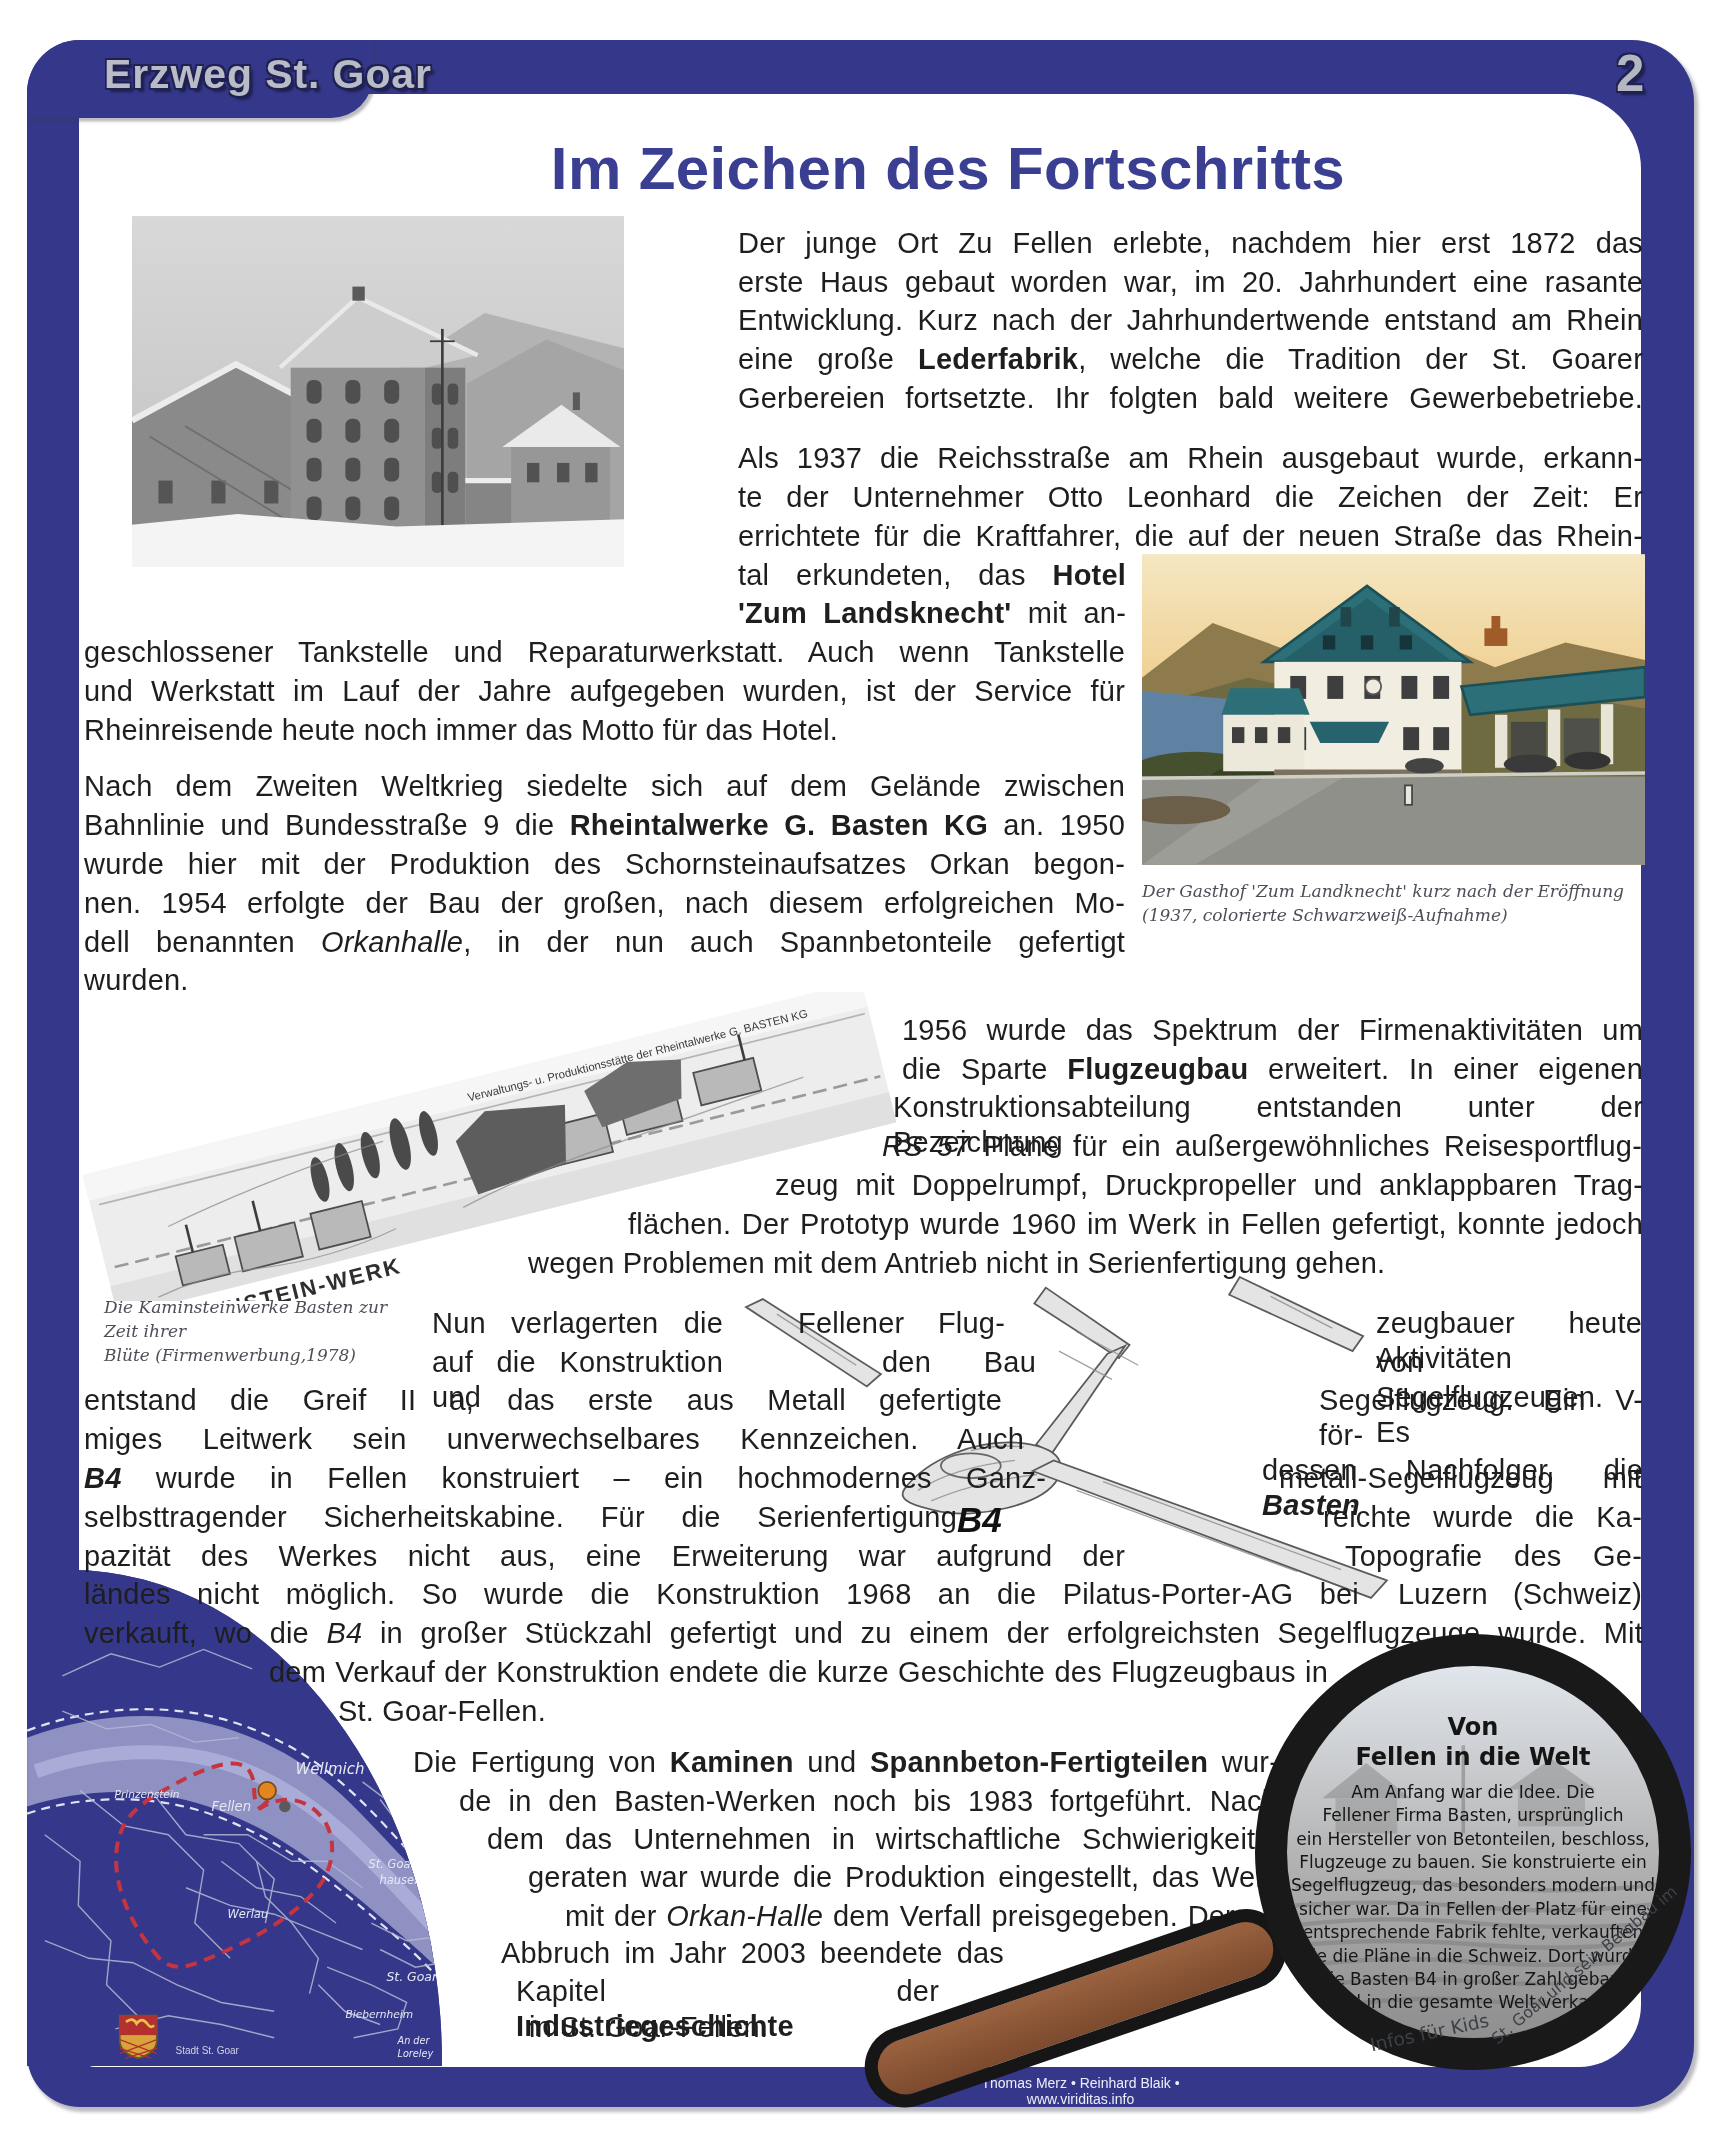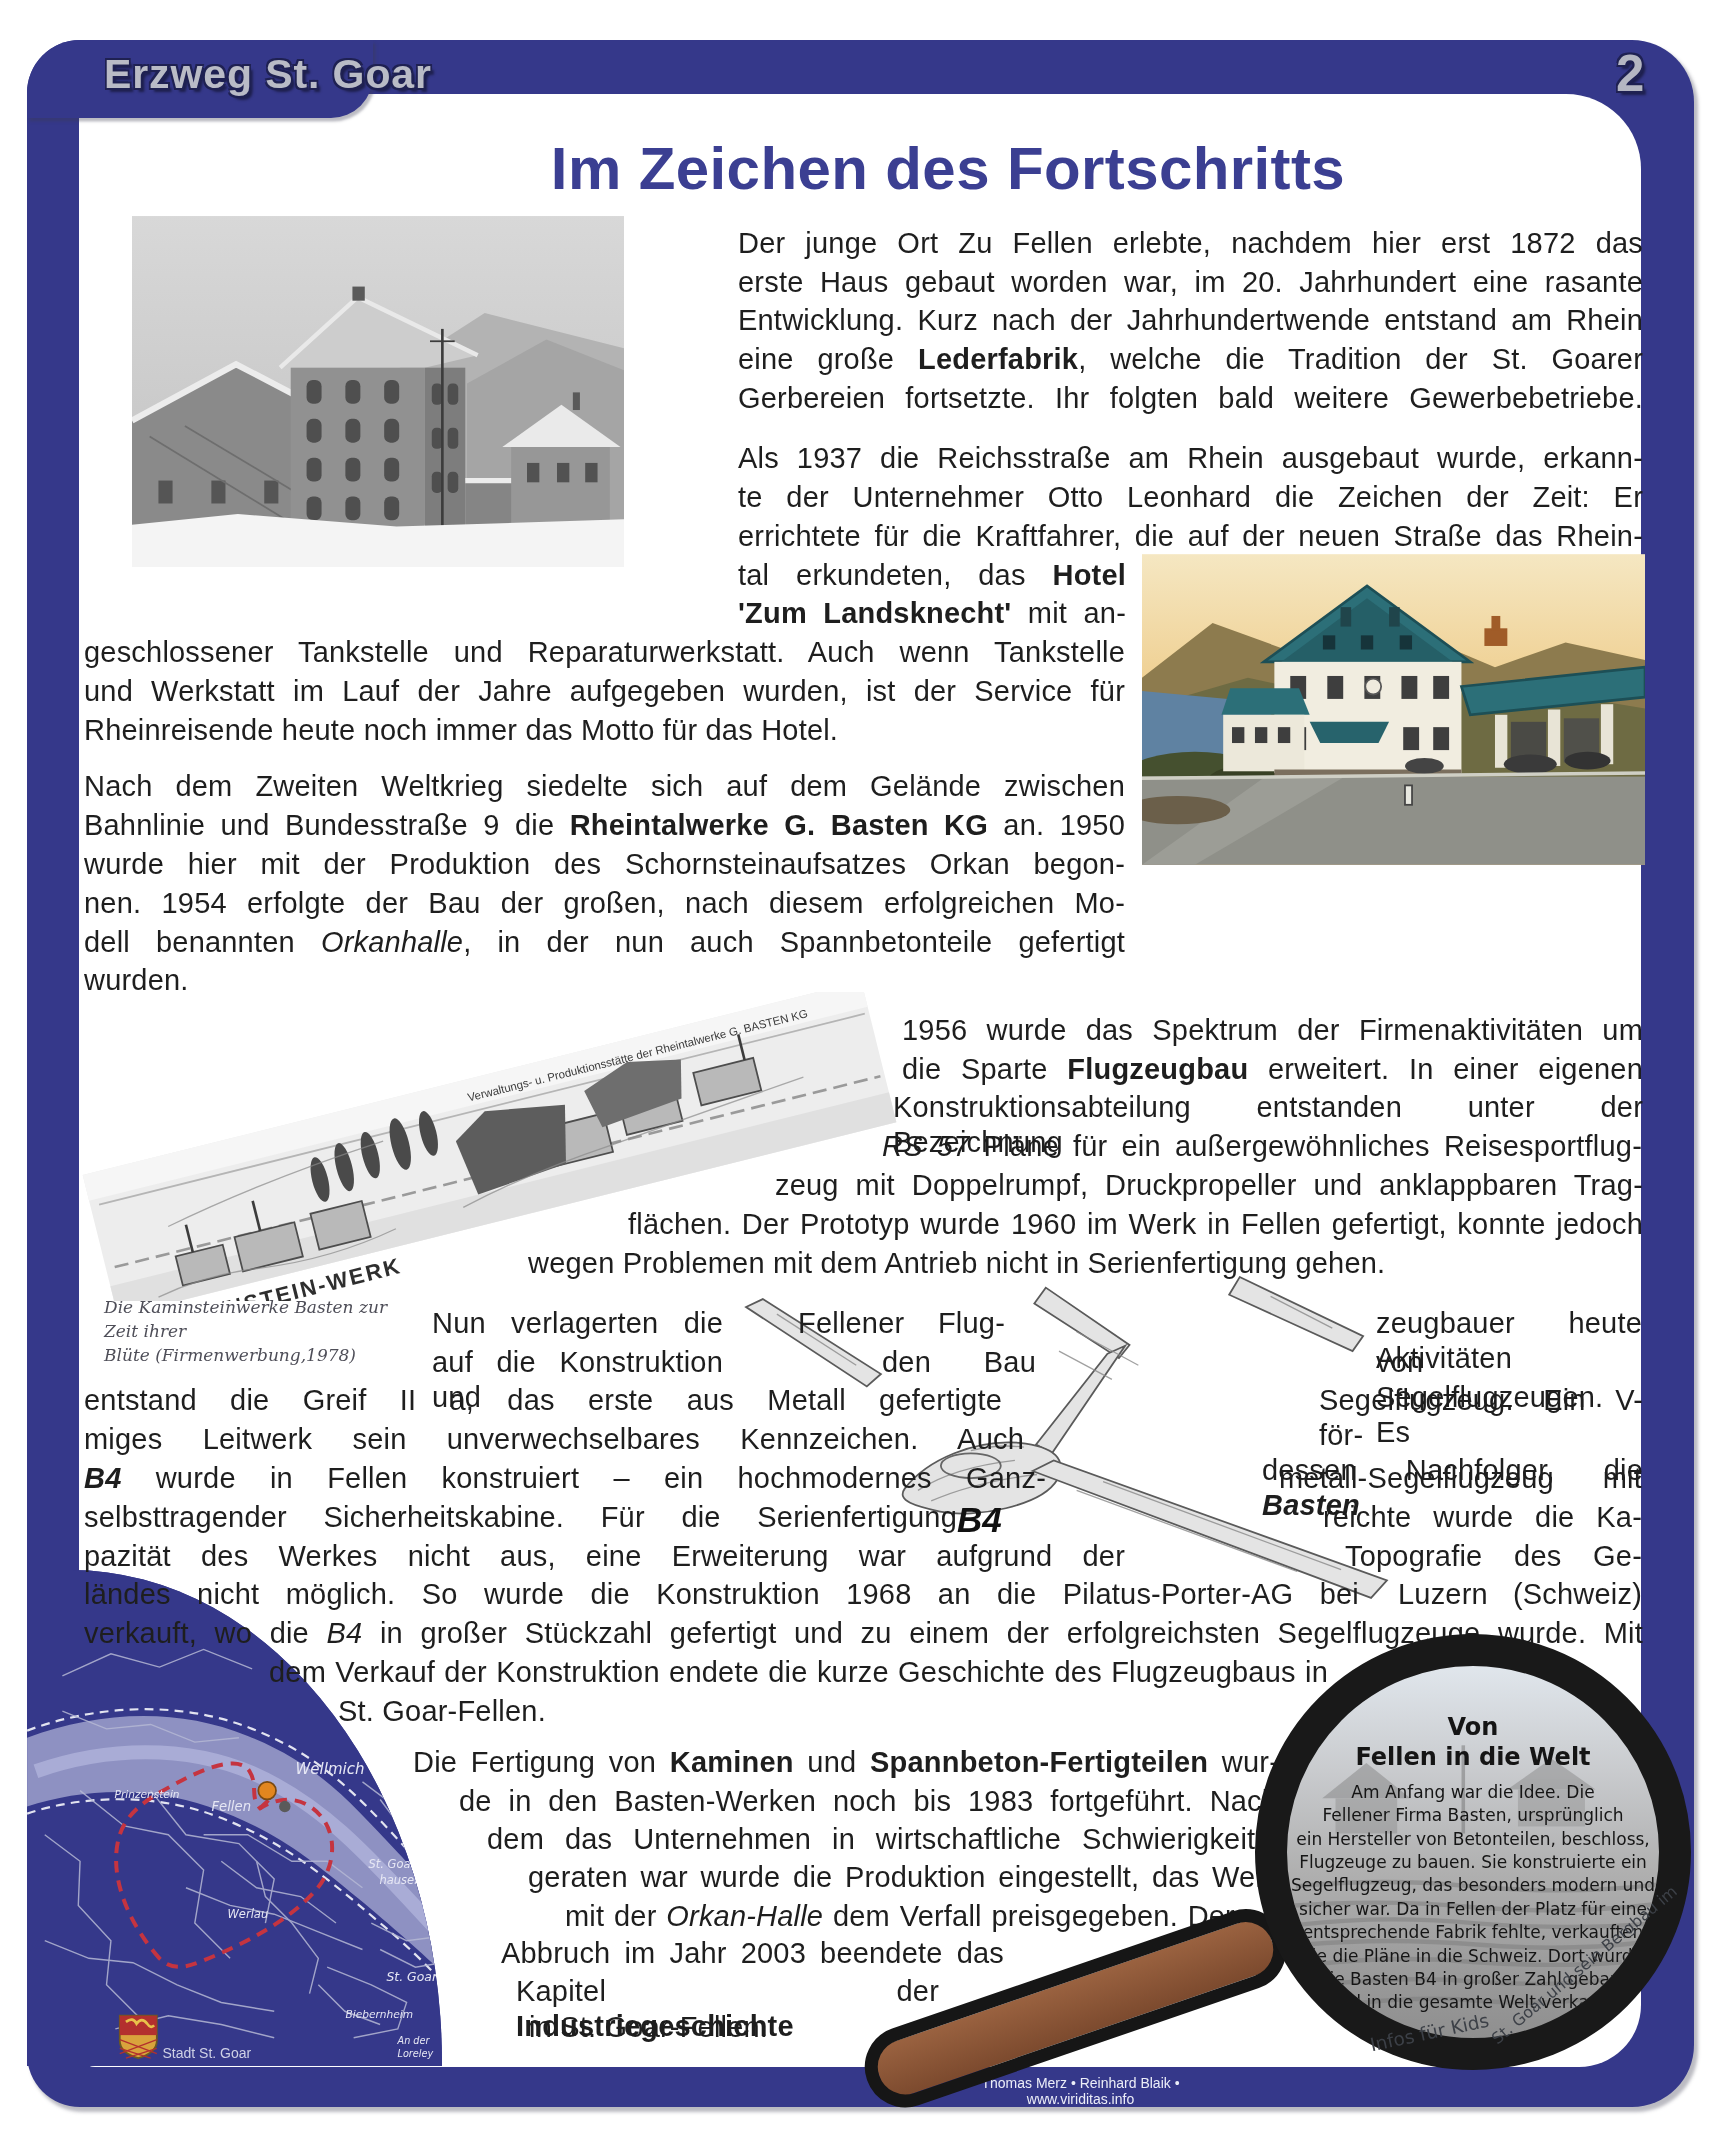--- a/index.html
+++ b/index.html
@@ -27,21 +27,21 @@
   
   .cap{position:absolute;font-family:"DejaVu Serif",serif;font-style:italic;color:#4e4e58;
        font-size:17px;line-height:24px;z-index:3;}
   
   .img{position:absolute;z-index:2;}
   
   .map-bulge{position:absolute;left:26.5px;top:1570px;width:415px;height:496px;background:#35388a;
              border-top-right-radius:371px 494px;overflow:hidden;z-index:2;}
   .map-label{position:absolute;color:#e6e7f4;font-style:italic;z-index:3;white-space:nowrap;
              font-family:"DejaVu Sans",sans-serif;}
-  .shield-label{position:absolute;left:136px;top:475px;font-size:14px;color:#cfd1e6;z-index:3;}
+  .shield-label{position:absolute;left:149px;top:475px;font-size:10px;color:#cfd1e6;z-index:3;}
   
   .mag-circle{position:absolute;left:1255px;top:1634px;width:436px;height:436px;border-radius:50%;
               border:32px solid #191919;box-sizing:border-box;z-index:4;overflow:hidden;
               background:linear-gradient(#e0e6ec,#c9cbce 28%,#b0b0b0 55%,#9c9c9c 80%,#8f8f8f);}
   .mag-texture{position:absolute;left:0;top:0;width:100%;height:100%;}
   .mag-text{position:absolute;left:0;top:0;width:100%;text-align:center;z-index:2;
             font-family:"DejaVu Sans",sans-serif;color:#151515;padding-top:46px;}
   .mag-title{font-size:24px;font-weight:bold;line-height:30px;}
   .mag-body{margin-top:8.8px;}
   .mag-body div{font-size:17px;line-height:23.4px;font-weight:500;}
@@ -184,20 +184,24 @@
       <ellipse cx="440" cy="238" rx="30" ry="11" fill="#3a3a3a"></ellipse>
       <ellipse cx="505" cy="234" rx="26" ry="10" fill="#333"></ellipse>
       <ellipse cx="320" cy="240" rx="22" ry="9" fill="#444"></ellipse>
 
       <rect x="0" y="252" width="570" height="100" fill="#8f9089"></rect>
       <polygon points="0,352 140,252 230,252 60,352" fill="#9c9d96"></polygon>
       <line x1="0" y1="254" x2="570" y2="248" stroke="#cfcfc5" stroke-width="4"></line>
       <rect x="298" y="262" width="8" height="22" fill="#e8e8e0" stroke="#444" stroke-width="2"></rect>
       <ellipse cx="40" cy="290" rx="60" ry="16" fill="#6b5f4a"></ellipse>
     </svg>
+  </div>
+  <div class="cap" style="left:1142px;top:879px;width:512px;">
+    <div>Der Gasthof 'Zum Landknecht' kurz nach der Eröffnung</div>
+      <div>(1937, colorierte Schwarzweiß-Aufnahme)</div>
   </div>
 
   <div class="img" style="left:79px;top:992px;width:820px;height:309px;">
     <svg width="820" height="309" viewBox="0 0 930 350">
       <g transform="rotate(-14 465 175)">
         <rect x="10" y="95" width="910" height="165" fill="#ededed"></rect>
         <rect x="10" y="95" width="910" height="30" fill="#f6f6f6"></rect>
         <rect x="10" y="225" width="910" height="35" fill="#e0e0e0"></rect>
         <line x1="20" y1="205" x2="915" y2="205" stroke="#9a9a9a" stroke-width="3" stroke-dasharray="16 8"></line>
         <line x1="20" y1="132" x2="915" y2="132" stroke="#b5b5b5" stroke-width="2"></line>

